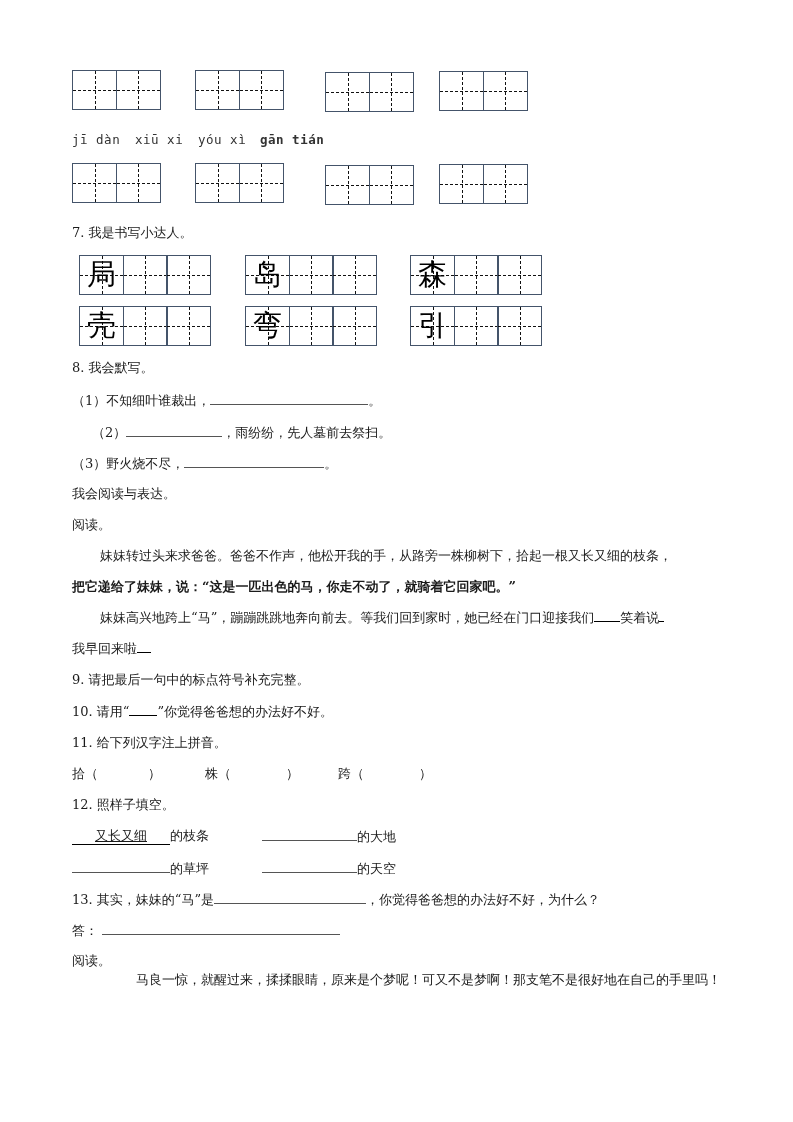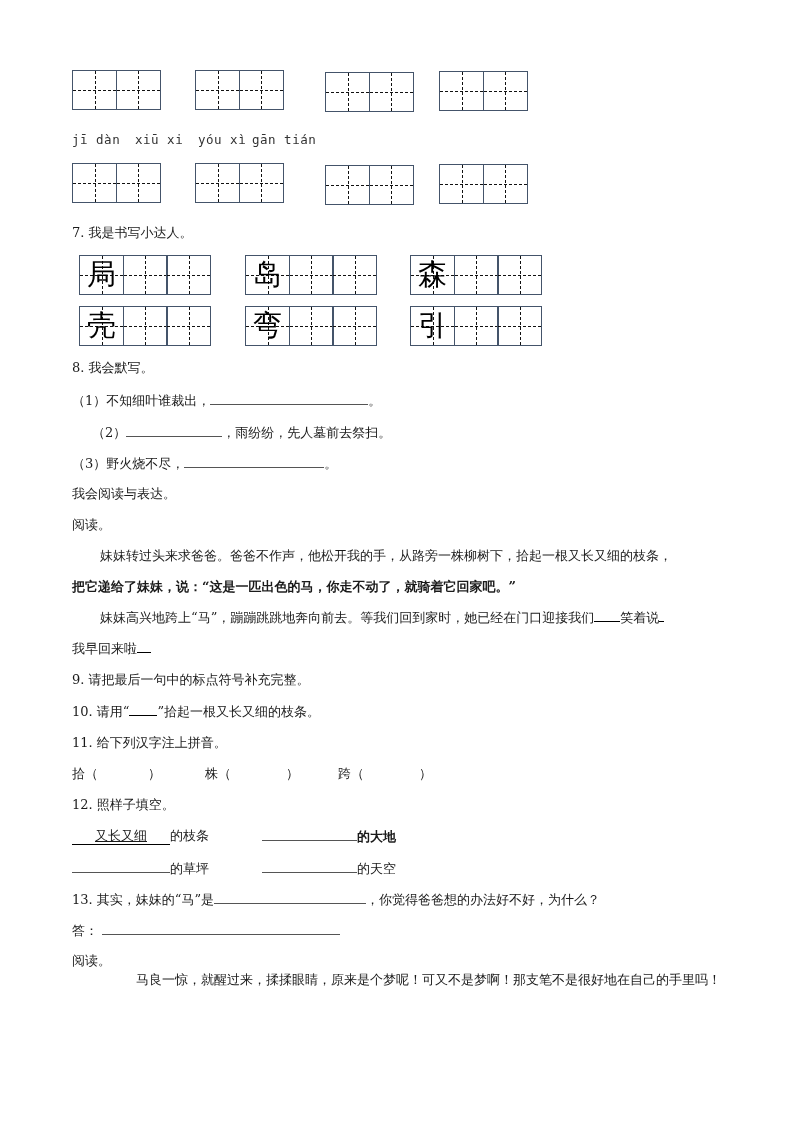--- a/index.html
+++ b/index.html
@@ -33,21 +33,21 @@
     <div class="cell"></div>
   </div>
 <div class="grid" style="left:439px;top:71px;">
     <div class="cell"></div>
     <div class="cell"></div>
   </div>
 
 <div class="abs pinyin" style="left:72px;top:132px;">jī dàn</div>
 <div class="abs pinyin" style="left:135px;top:132px;">xiū xi</div>
 <div class="abs pinyin" style="left:198px;top:132px;">yóu xì</div>
-<div class="abs pinyin" style="left:252px;top:132px;">gān tián</div>
+<div class="abs pinyin" style="left:260px;top:132px;font-weight:bold;">gān tián</div>
 
 <div class="grid" style="left:72px;top:163px;">
     <div class="cell"></div>
     <div class="cell"></div>
   </div>
 <div class="grid" style="left:195px;top:163px;">
     <div class="cell"></div>
     <div class="cell"></div>
   </div>
 <div class="grid" style="left:325px;top:165px;">
@@ -123,39 +123,39 @@
 <div class="abs txt" style="left:100px;top:610px;">
   <span>妹妹高兴地跨上“马”，蹦蹦跳跳地奔向前去。等我们回到家时，她已经在门口迎接我们</span><span class="bline" style="width:26px;"></span><span>笑着说</span><span class="bline" style="width:5px;"></span>
 </div>
 <div class="abs txt" style="left:72px;top:641px;">
   <span>我早回来啦</span><span class="bline" style="width:14px;"></span>
 </div>
 
 <div class="abs txt" style="left:72px;top:644px;margin-top:28px;">9. 请把最后一句中的标点符号补充完整。</div>
 
 <div class="abs txt" style="left:72px;top:704px;">
-  <span>10. 请用“</span><span class="bline" style="width:28px;"></span><span>”拾起一根又长又细的枝条。</span>
+  <span>10. 请用“</span><span class="bline" style="width:28px;"></span><span>”你觉得爸爸想的办法好不好。</span>
 </div>
 
 <div class="abs txt" style="left:72px;top:735px;">11. 给下列汉字注上拼音。</div>
 <div class="abs txt" style="left:72px;top:766px;">
   <span>拾</span><span>（</span><span style="display:inline-block;width:50px;"></span><span>）</span>
 </div>
 <div class="abs txt" style="left:205px;top:766px;">
   <span>株</span><span>（</span><span style="display:inline-block;width:55px;"></span><span>）</span>
 </div>
 <div class="abs txt" style="left:338px;top:766px;">
   <span>跨</span><span>（</span><span style="display:inline-block;width:55px;"></span><span>）</span>
 </div>
 
 <div class="abs txt" style="left:72px;top:797px;">12. 照样子填空。</div>
 <div class="abs txt" style="left:72px;top:828px;">
   <span class="bline" style="width:98px;text-align:center;text-decoration:underline;"><span>又长又细</span></span><span>的枝条</span>
 </div>
-<div class="abs txt" style="left:262px;top:828px;font-weight:bold;">
+<div class="abs txt" style="left:262px;top:828px;">
   <span class="line" style="width:95px;"></span><span>的大地</span>
 </div>
 <div class="abs txt" style="left:72px;top:860px;">
   <span class="line" style="width:98px;"></span><span>的草坪</span>
 </div>
 <div class="abs txt" style="left:262px;top:860px;">
   <span class="line" style="width:95px;"></span><span>的天空</span>
 </div>
 
 <div class="abs txt" style="left:72px;top:891px;">

